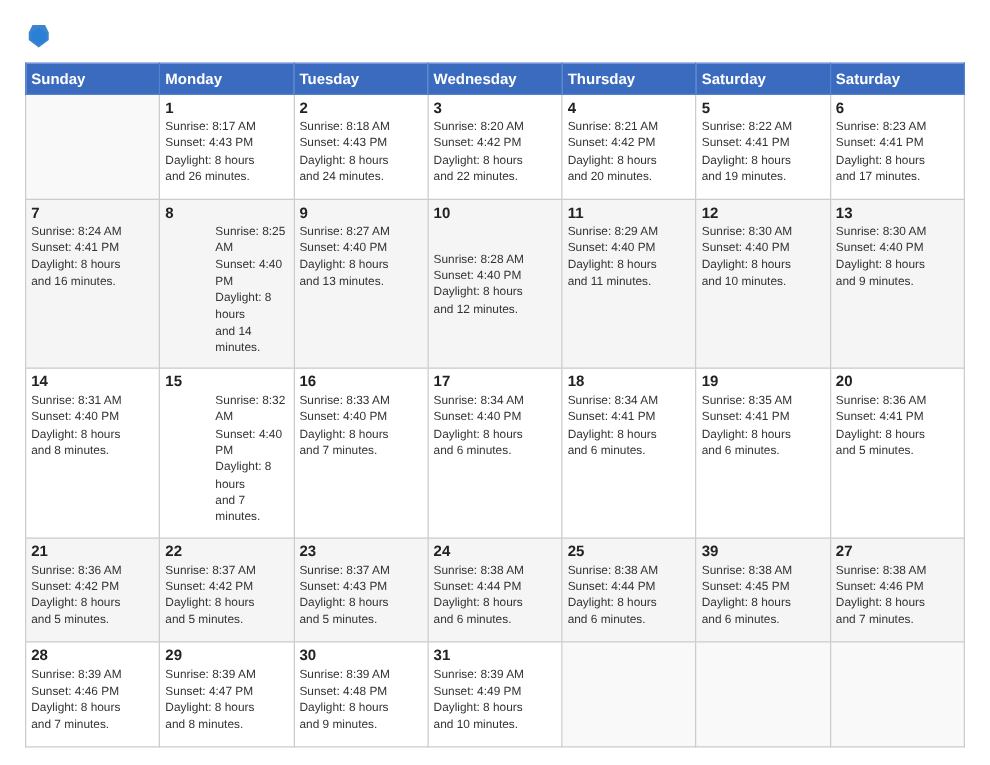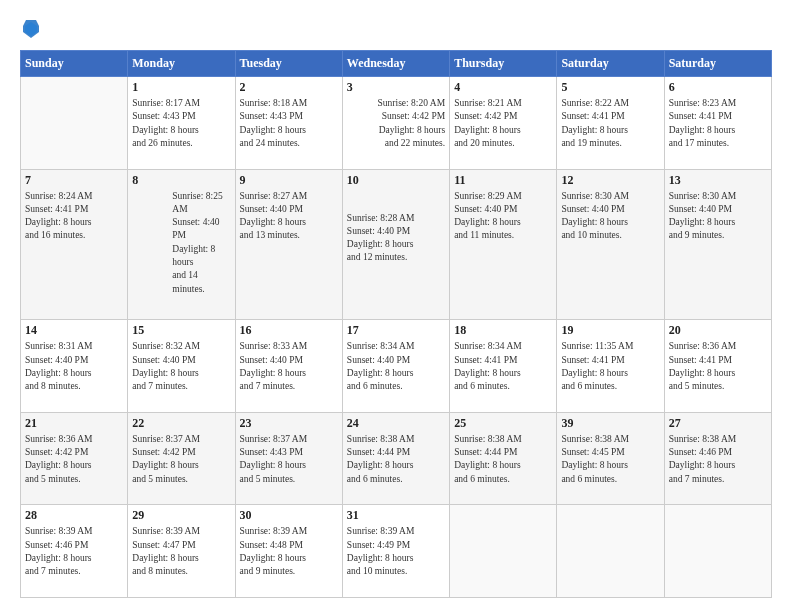--- a/index.html
+++ b/index.html
@@ -9,21 +9,20 @@
       font-family: Arial, sans-serif;
       background: #fff;
       overflow: hidden;
     }
     .page {
       width: 792px;
       height: 612px;
       padding: 18px 20px 14px 20px;
       display: flex;
       flex-direction: column;
-      font-family: Liberation Serif, serif;
     }
     .header {
       display: flex;
       justify-content: space-between;
       align-items: flex-start;
       margin-bottom: 10px;
     }
     .logo {
       display: flex;
       align-items: center;
@@ -145,21 +144,21 @@
           </td>
           <td>
             <span class="day-num">2</span>
             <div class="day-info" style="white-space: pre-line;">Sunrise: 8:18 AM
 Sunset: 4:43 PM
 Daylight: 8 hours
 and 24 minutes.</div>
           </td>
           <td>
             <span class="day-num">3</span>
-            <div class="day-info" style="white-space: pre-line; text-align: right;">Sunrise: 8:20 AM
+            <div class="day-info" style="white-space: pre-line;">Sunrise: 8:20 AM
 Sunset: 4:42 PM
 Daylight: 8 hours
 and 22 minutes.</div>
           </td>
           <td>
             <span class="day-num">4</span>
             <div class="day-info" style="white-space: pre-line;">Sunrise: 8:21 AM
 Sunset: 4:42 PM
 Daylight: 8 hours
 and 20 minutes.</div>
@@ -233,21 +232,21 @@
         <tr>
           <td>
             <span class="day-num">14</span>
             <div class="day-info" style="white-space: pre-line;">Sunrise: 8:31 AM
 Sunset: 4:40 PM
 Daylight: 8 hours
 and 8 minutes.</div>
           </td>
           <td>
             <span class="day-num">15</span>
-            <div class="day-info" style="white-space: pre-line;">Sunrise: 8:32 AM
+            <div class="day-info" style="white-space: pre-line; margin-left: 40px;">Sunrise: 8:32 AM
 Sunset: 4:40 PM
 Daylight: 8 hours
 and 7 minutes.</div>
           </td>
           <td>
             <span class="day-num">16</span>
             <div class="day-info" style="white-space: pre-line;">Sunrise: 8:33 AM
 Sunset: 4:40 PM
 Daylight: 8 hours
 and 7 minutes.</div>
@@ -261,21 +260,21 @@
           </td>
           <td>
             <span class="day-num">18</span>
             <div class="day-info" style="white-space: pre-line;">Sunrise: 8:34 AM
 Sunset: 4:41 PM
 Daylight: 8 hours
 and 6 minutes.</div>
           </td>
           <td>
             <span class="day-num">19</span>
-            <div class="day-info" style="white-space: pre-line;">Sunrise: 11:35 AM
+            <div class="day-info" style="white-space: pre-line;">Sunrise: 8:35 AM
 Sunset: 4:41 PM
 Daylight: 8 hours
 and 6 minutes.</div>
           </td>
           <td>
             <span class="day-num">20</span>
             <div class="day-info" style="white-space: pre-line;">Sunrise: 8:36 AM
 Sunset: 4:41 PM
 Daylight: 8 hours
 and 5 minutes.</div>

